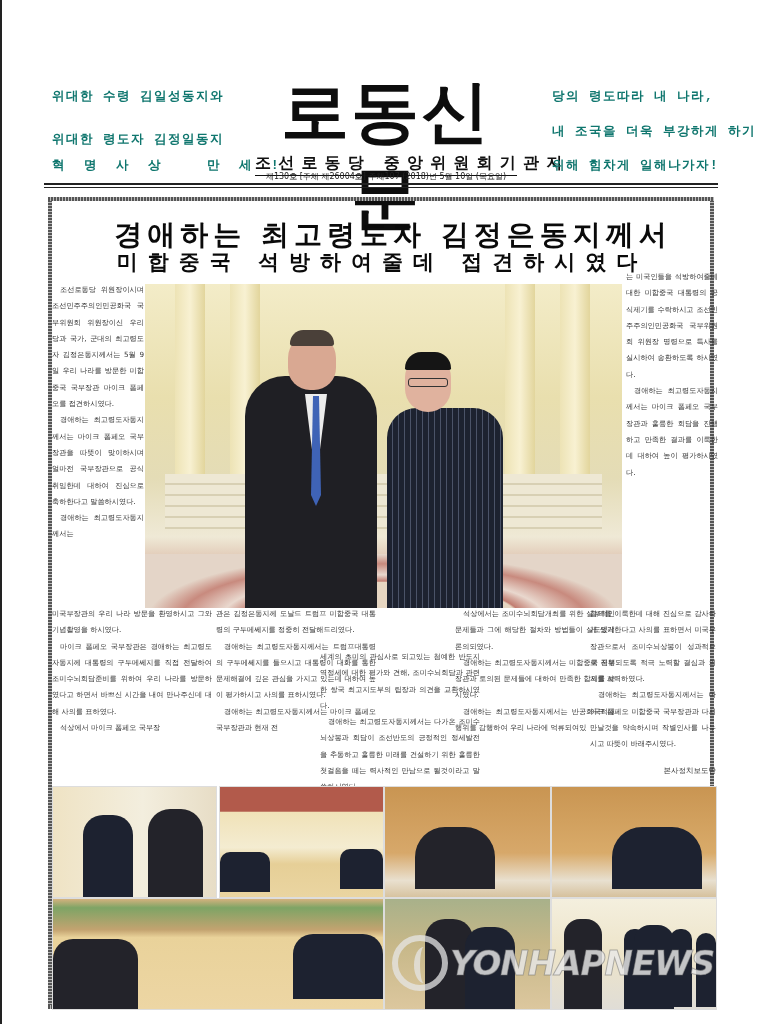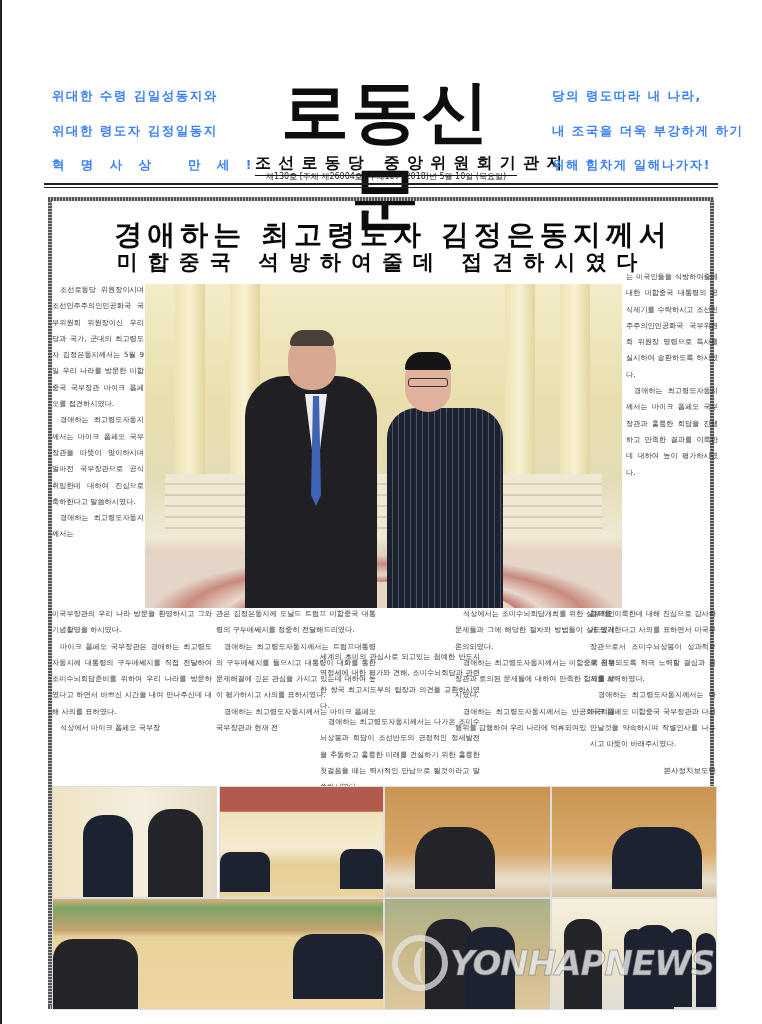--- a/index.html
+++ b/index.html
@@ -1,21 +1,21 @@
 <!DOCTYPE html>
 <html><head>
 <meta charset="utf-8">
 <style>
   html, body { margin: 0; padding: 0; background: #ffffff; }
   body { width: 762px; height: 1024px; position: relative; overflow: hidden;
          font-family: "DejaVu Sans", sans-serif; color: #111; }
   .page-edge { position: absolute; left: 0; top: 0; width: 2px; height: 1024px; background: #222; }
 
   
-  .slogan { position: absolute; font-size: 12.5px; font-weight: bold; letter-spacing: 1.5px; color: #3b82f6; }
+  .slogan { position: absolute; font-size: 12.5px; font-weight: bold; letter-spacing: 1.5px; color: #0f766e; font-family: Liberation Mono, monospace; }
   .slogan-left { left: 52px; }
   .slogan-right { left: 552px; }
   .masthead-title { position: absolute; left: 250px; top: 68px; width: 272px; height: 86px;
     font-family: "DejaVu Serif", serif; font-weight: bold; font-size: 68px; line-height: 86px;
     letter-spacing: 2px; text-align: center; color: #0d0d0d; }
   .masthead-sub { position: absolute; left: 255px; top: 153px; width: 262px; font-size: 16px;
     font-weight: bold; letter-spacing: 7.2px; text-align: center; border-bottom: 1.5px solid #111; padding-bottom: 1px; white-space: nowrap; }
   .masthead-issue { position: absolute; left: 255px; top: 171px; width: 262px; font-size: 8px; text-align: center; white-space: nowrap; color: #222; }
   .rule { position: absolute; left: 44px; width: 674px; }
   .rule-1 { top: 183px; border-top: 2px solid #222; }
@@ -82,21 +82,21 @@
   .wm-text { font-size: 34px; font-weight: bold; font-style: italic; letter-spacing: -1px;
     color: rgba(232,232,232,0.82); -webkit-text-stroke: 1px rgba(110,110,110,0.5); margin-left: 2px; white-space: nowrap; }
 </style>
 </head>
 <body>
 
 <div class="page-edge"></div>
 
 <header>
   <div class="slogan slogan-left" style="top:88px">위대한 수령 김일성동지와</div>
-  <div class="slogan slogan-left" style="top:123px">위대한 령도자 김정일동지</div>
+  <div class="slogan slogan-left" style="top:131px">위대한 령도자 김정일동지</div>
   <div class="slogan slogan-left" style="top:157px;letter-spacing:6px;white-space:pre">혁 명 사 상   만 세 !</div>
 
   <div class="masthead-title">로동신문</div>
   <div class="masthead-sub">조선로동당 중앙위원회기관지</div>
   <div class="masthead-issue">제130호 [주체 제26004호] 주체107 (2018)년 5월 10일 (목요일)</div>
 
   <div class="slogan slogan-right" style="top:88px">당의 령도따라 내 나라,</div>
   <div class="slogan slogan-right" style="top:123px">내 조국을 더욱 부강하게 하기</div>
   <div class="slogan slogan-right" style="top:157px">위해 힘차게 일해나가자!</div>
 

